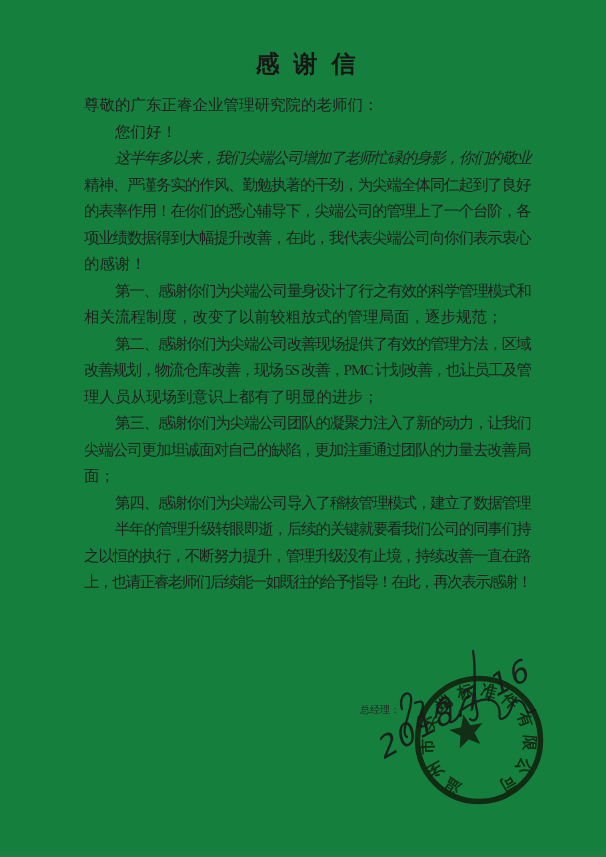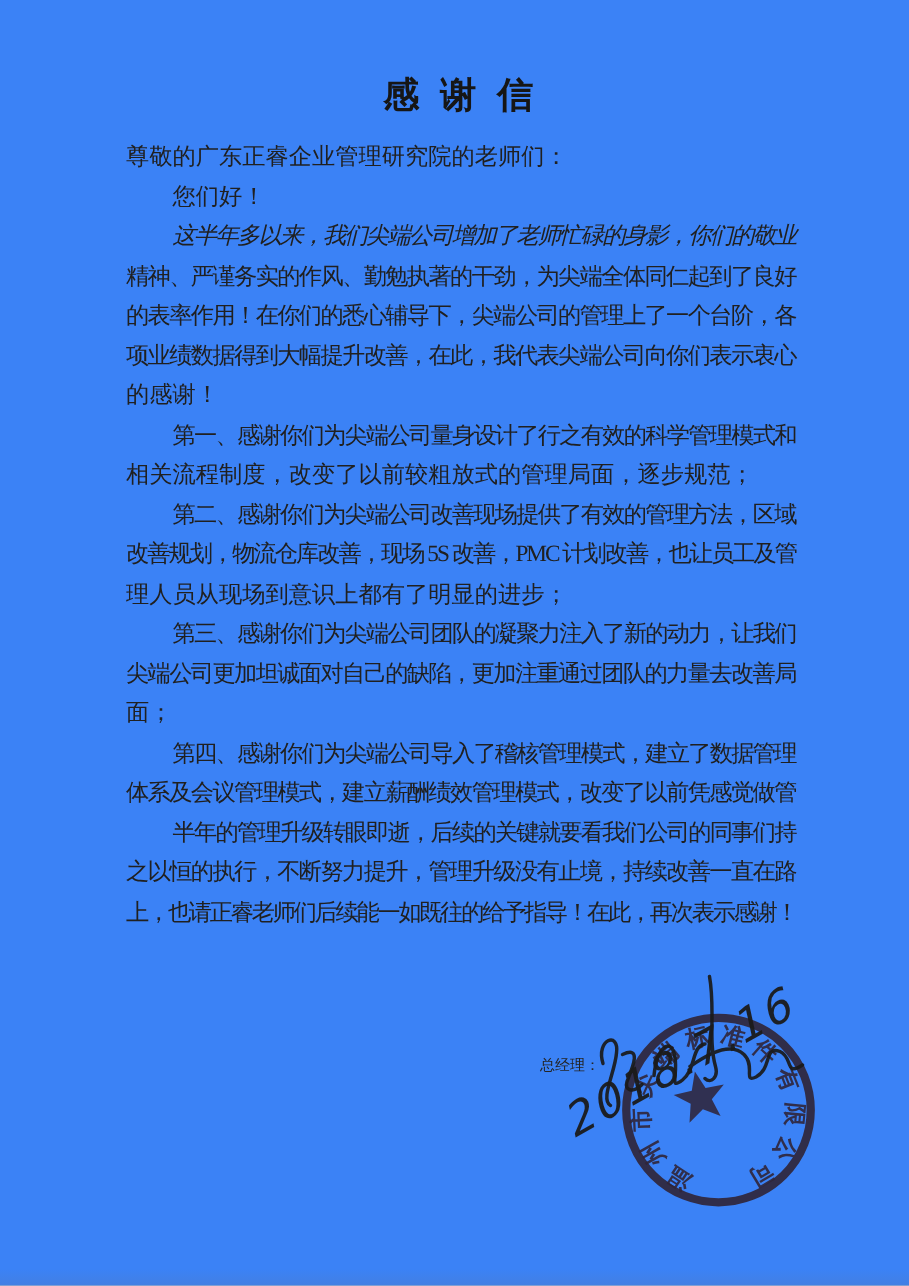--- a/index.html
+++ b/index.html
@@ -1,21 +1,21 @@
 <!DOCTYPE html>
 <html><head>
 <meta charset="utf-8">
 <style>
   html,body{margin:0;padding:0;}
   body{background:#9a9a9a;font-family:"Liberation Serif","DejaVu Serif",serif;}
   .page{
     position:relative;
     width:606px;height:857px;
     margin:0 auto;
-    background:#3b82f6;
+    background:#15803d;
     overflow:hidden;
     color:#1e1e1e;
   }
   .content{
     position:absolute;left:84px;top:46px;width:447px;
   }
   .letter-title{
     margin:0 0 10px 0;
     font-size:24px;font-weight:bold;
     text-align:center;letter-spacing:4px;
@@ -76,21 +76,20 @@
         <div class="line lastline"><span>的感谢！</span></div>
         <div class="line indent"><span style="letter-spacing: -1.17241px;">第一、感谢你们为尖端公司量身设计了行之有效的科学管理模式和</span></div>
         <div class="line lastline"><span>相关流程制度，改变了以前较粗放式的管理局面，逐步规范；</span></div>
         <div class="line indent"><span style="letter-spacing: -1.17241px;">第二、感谢你们为尖端公司改善现场提供了有效的管理方法，区域</span></div>
         <div class="line"><span style="letter-spacing: -1.33333px;">改善规划，物流仓库改善，现场 5S 改善，PMC 计划改善，也让员工及管</span></div>
         <div class="line lastline"><span>理人员从现场到意识上都有了明显的进步；</span></div>
         <div class="line indent"><span style="letter-spacing: -1.17241px;">第三、感谢你们为尖端公司团队的凝聚力注入了新的动力，让我们</span></div>
         <div class="line"><span style="letter-spacing: -1.09677px;">尖端公司更加坦诚面对自己的缺陷，更加注重通过团队的力量去改善局</span></div>
         <div class="line lastline"><span>面；</span></div>
         <div class="line indent"><span style="letter-spacing: -1.17241px;">第四、感谢你们为尖端公司导入了稽核管理模式，建立了数据管理</span></div>
-        <div class="line"><span style="letter-spacing: -1.09677px;">体系及会议管理模式，建立薪酬绩效管理模式，改变了以前凭感觉做管</span></div>
         <div class="line indent"><span style="letter-spacing: -1.17241px;">半年的管理升级转眼即逝，后续的关键就要看我们公司的同事们持</span></div>
         <div class="line"><span style="letter-spacing: -1.09677px;">之以恒的执行，不断努力提升，管理升级没有止境，持续改善一直在路</span></div>
         <div class="line lastline"><span style="letter-spacing: -1.53125px;">上，也请正睿老师们后续能一如既往的给予指导！在此，再次表示感谢！</span></div>
       </div>
   </div>
 
   <div class="sig-role">总经理：</div>
 
   <svg class="seal-svg" viewBox="0 0 134 134" xmlns="http://www.w3.org/2000/svg">
     <defs>

